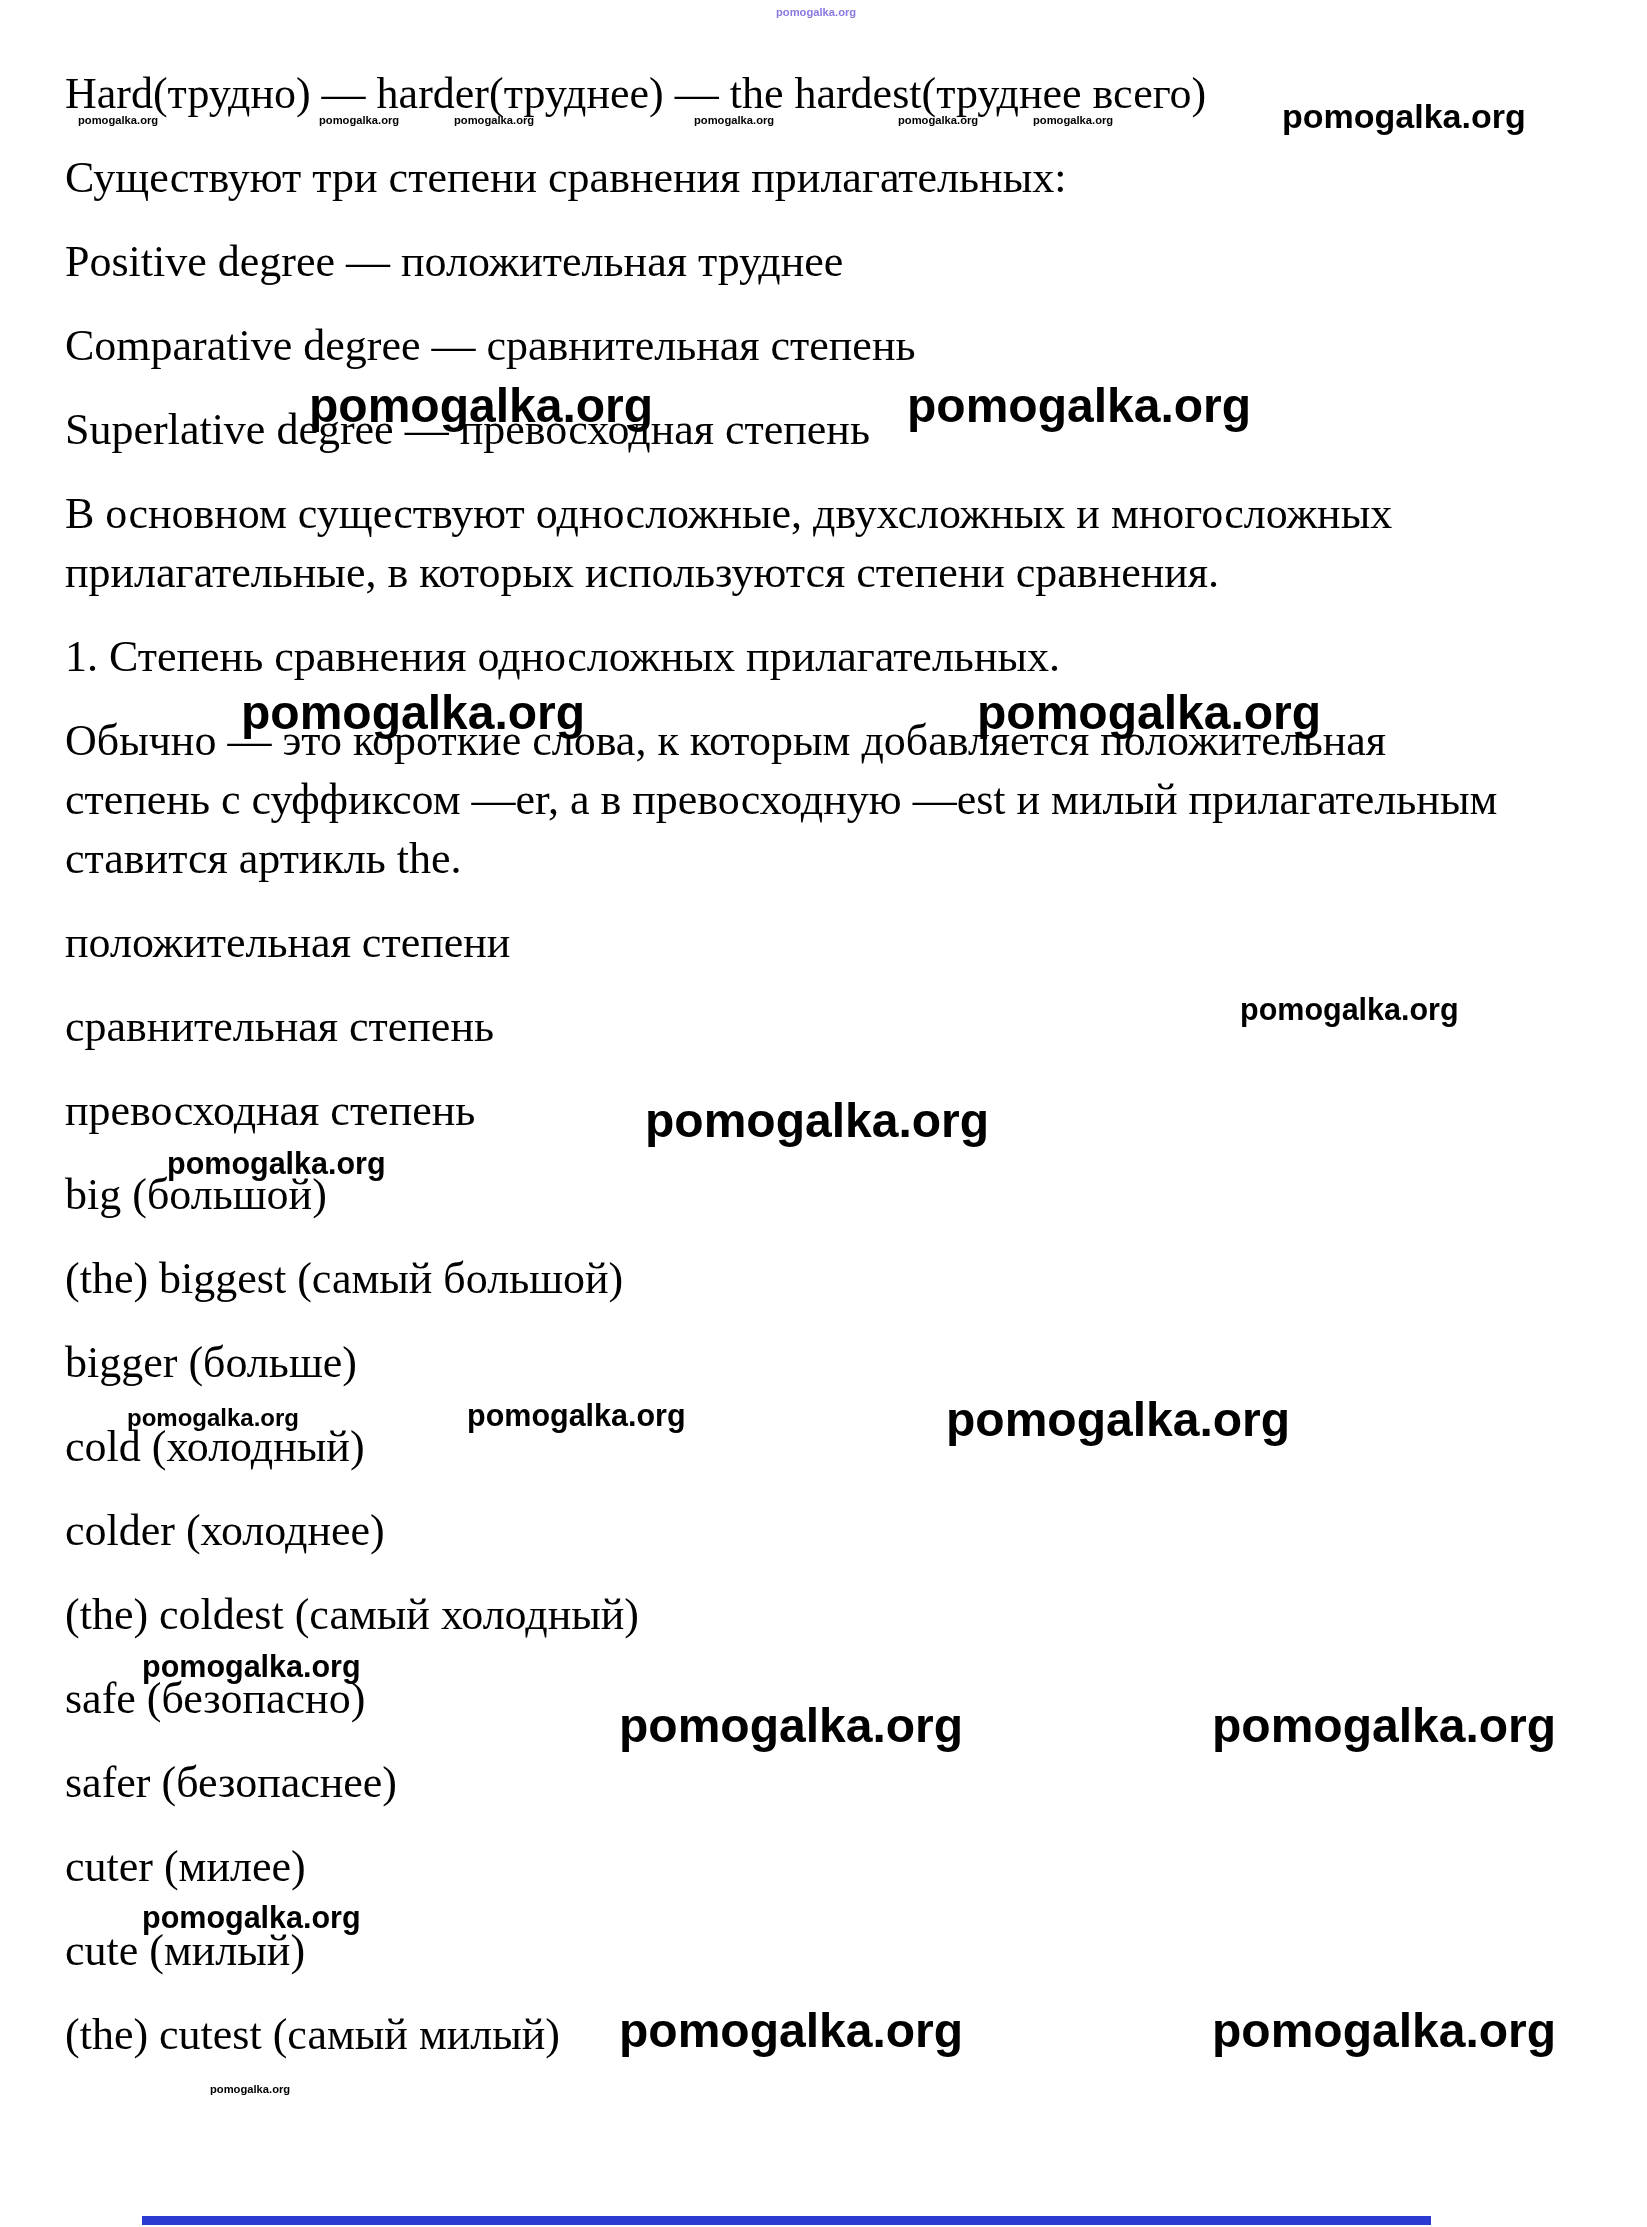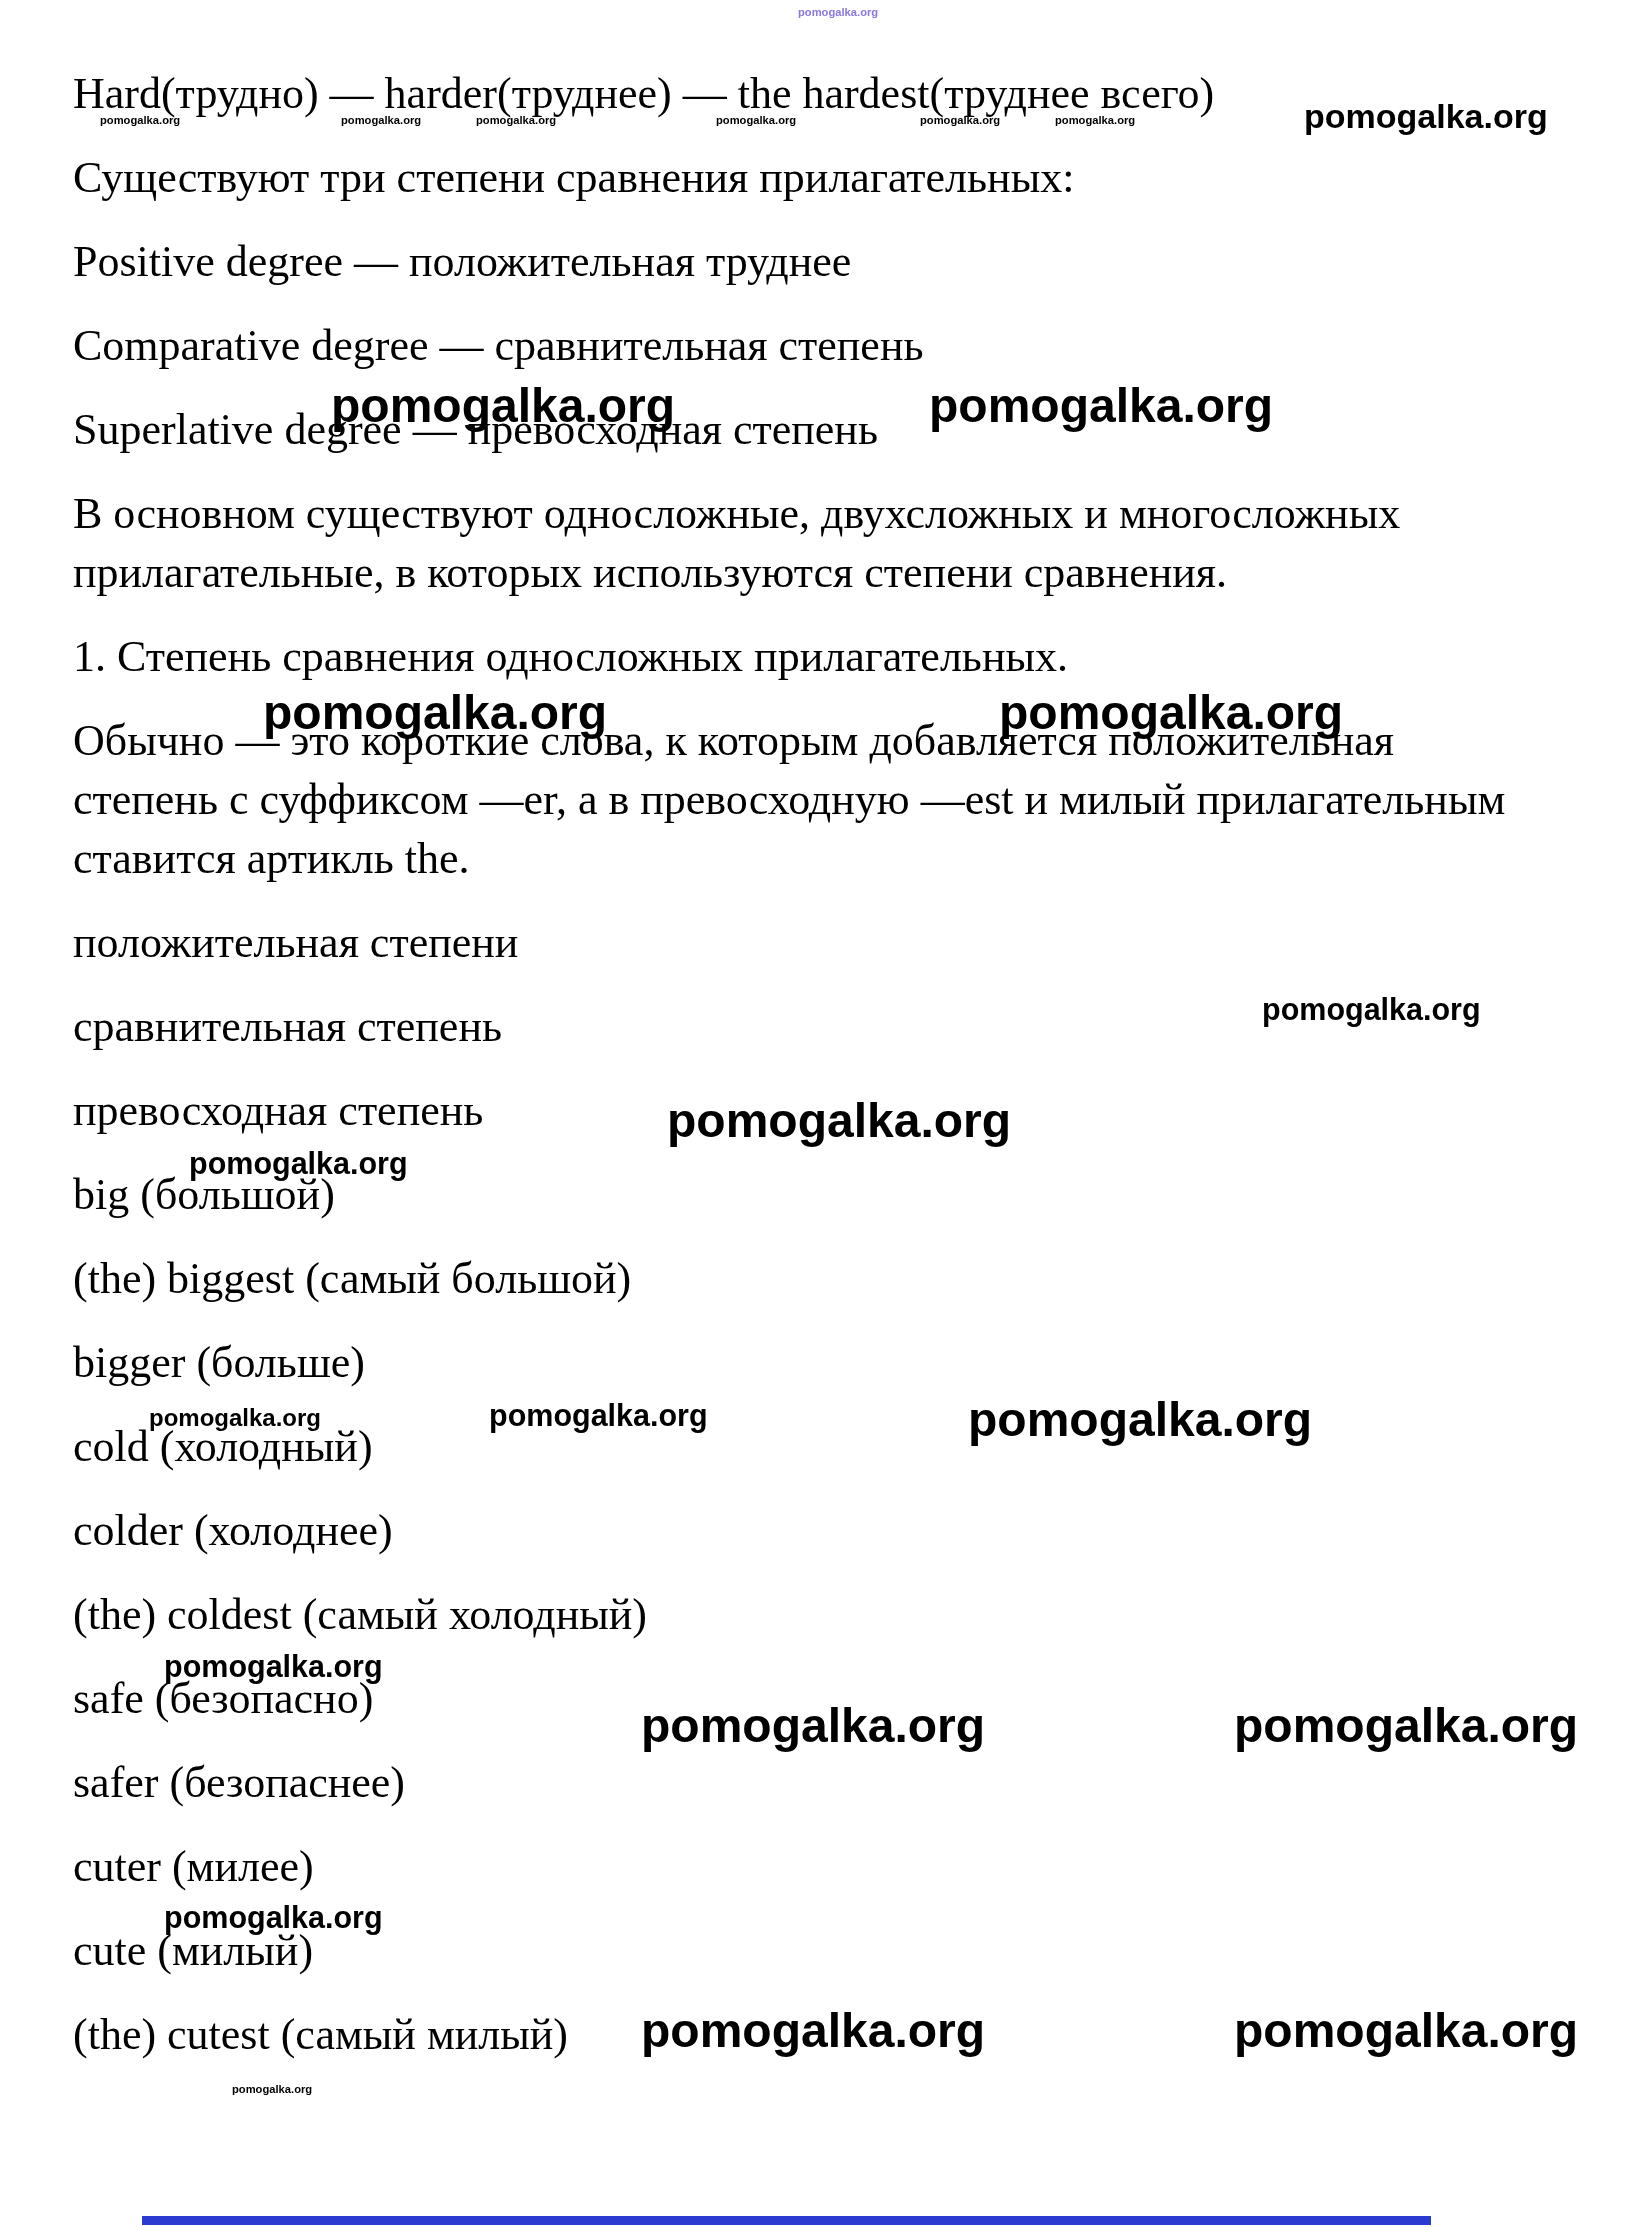--- a/index.html
+++ b/index.html
@@ -12,34 +12,33 @@
     font-family: "Liberation Serif", serif;
     color: #000000;
   }
   .doc {
     position: absolute;
     left: 61px;
     top: 64px;
     width: 1531px;
   }
   .doc p {
-    margin: 0 0 25px 12px;
+    margin: 0 0 25px 4px;
     font-size: 44px;
     line-height: 59px;
     white-space: pre-line;
     color: #000000;
   }
   .wm {
     position: absolute;
     font-family: "Liberation Sans", sans-serif;
     font-weight: 700;
     color: #000000;
     white-space: nowrap;
     line-height: 1.1;
-    margin-left: 22px;
   }
   .wm-14 { font-size: 11.2px; }
   .wm-30 { font-size: 24px; }
   .wm-38 { font-size: 30.5px; }
   .wm-42 { font-size: 34px; }
   .wm-60 { font-size: 48px; }
   .wm-top { color: var(--wm-top-color, #8a79e0); font-weight: 700; }
   .footer-bar {
     position: absolute;
     left: 142px;

